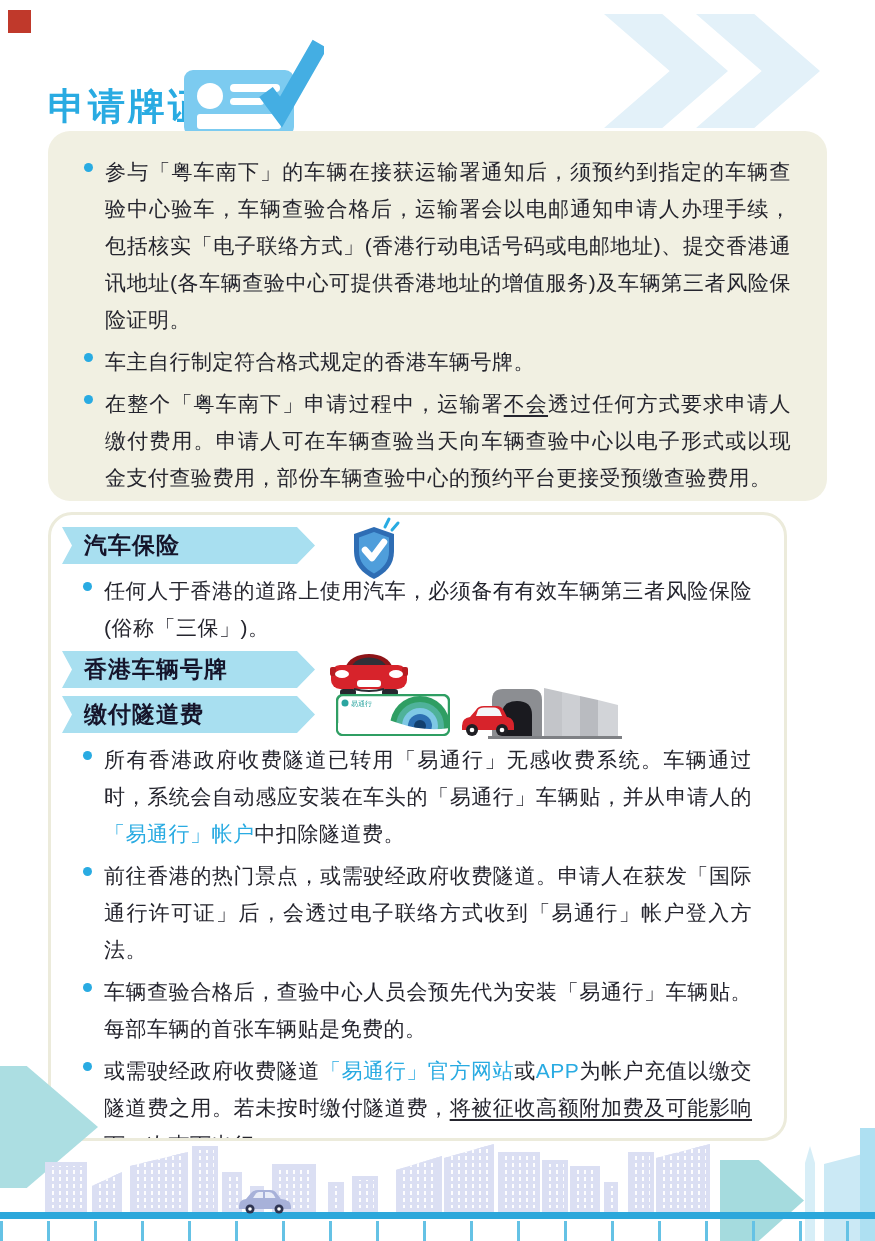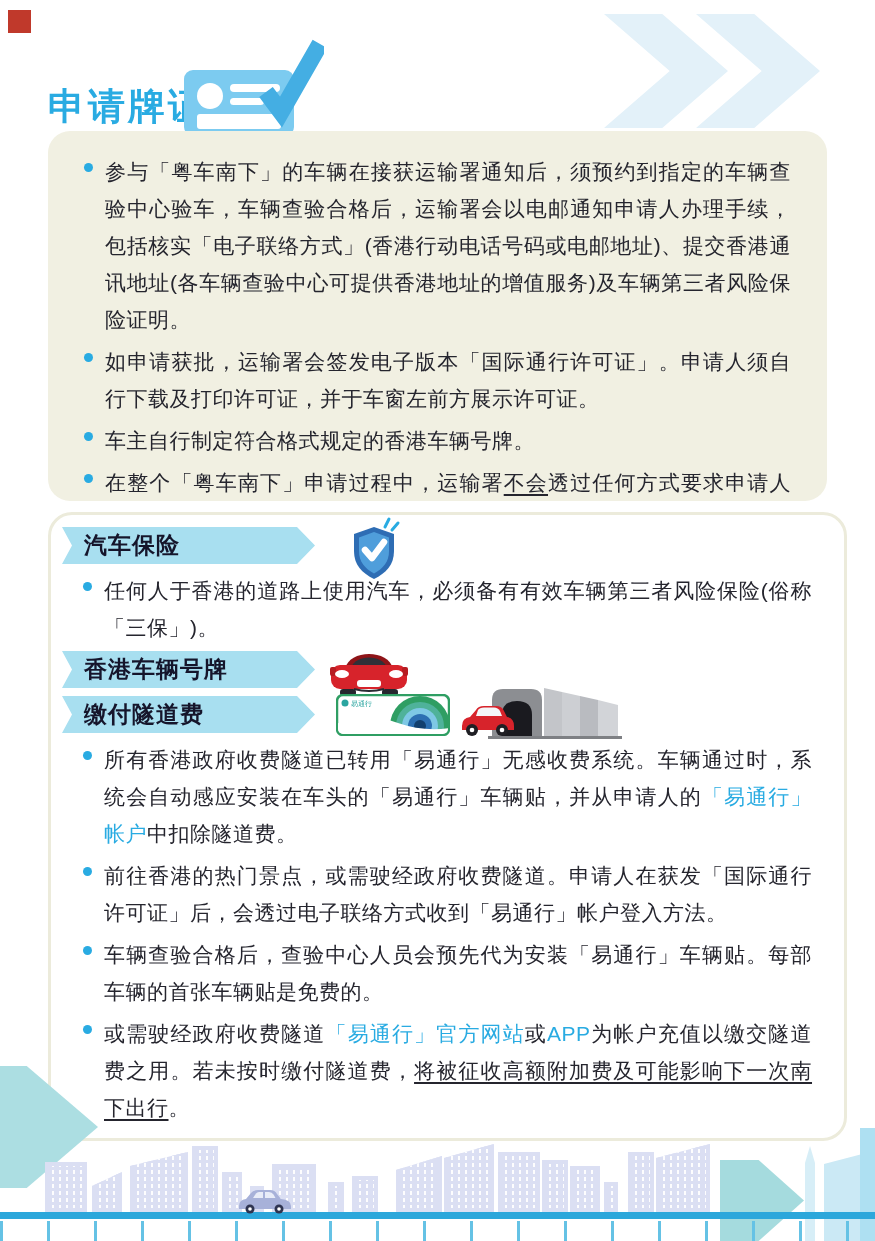--- a/index.html
+++ b/index.html
@@ -13,21 +13,21 @@
   .chev.c1{left:604px;} .chev.c2{left:696px;}
 
   
   .page-title{position:absolute;left:48px;top:82px;font-size:37px;font-weight:900;
       color:#29ABE2;letter-spacing:3px;}
   .card-icon{position:absolute;left:182px;top:34px;}
 
   
   .intro-box{position:absolute;left:48px;top:131px;width:779px;height:370px;background:#F1F0E2;
       border-radius:22px;box-sizing:border-box;padding:22px 36px 0 36px;overflow:hidden;}
-  .info-box{position:absolute;left:48px;top:512px;width:799px;height:629px;background:#fff;
+  .info-box{position:absolute;left:48px;top:512px;width:739px;height:629px;background:#fff;
       border:3px solid #ECEBDB;border-radius:24px;box-sizing:border-box;padding:10px 32px 0 32px;overflow:hidden;}
 
   
   .bullet{display:flex;margin:0 0 5px 0;}
   .bullet .dot{flex:none;width:9px;height:9px;border-radius:50%;background:#29ABE2;margin:10px 12px 0 0;}
   .bullet p{margin:0;flex:1;font-size:21px;line-height:37px;color:#25252E;text-align:justify;letter-spacing:.5px;}
   .lk{color:#29ABE2;}
   .ul{text-decoration:underline;text-underline-offset:4px;text-decoration-thickness:2px;}
 
   
@@ -84,24 +84,20 @@
       <rect x="15" y="80" width="84" height="15" rx="3" fill="#fff"></rect>
       <path d="M84 58 L99 78 L138 10" stroke="#44AEE3" stroke-width="17" fill="none"></path>
     </svg>
   </div>
 
   <div class="intro-box">
     <div>
         <div class="bullet">
           <span class="dot"></span>
           <p><span>参与「粤车南下」的车辆在接获运输署通知后，须预约到指定的车辆查验中心验车，车辆查验合格后，运输署会以电邮通知申请人办理手续，包括核实「电子联络方式」(香港行动电话号码或电邮地址)、提交香港通讯地址(各车辆查验中心可提供香港地址的增值服务)及车辆第三者风险保险证明。</span></p>
-        </div>
-        <div class="bullet">
-          <span class="dot"></span>
-          <p><span>如申请获批，运输署会签发电子版本「国际通行许可证」。申请人须自行下载及打印许可证，并于车窗左前方展示许可证。</span></p>
         </div>
         <div class="bullet">
           <span class="dot"></span>
           <p><span>车主自行制定符合格式规定的香港车辆号牌。</span></p>
         </div>
         <div class="bullet">
           <span class="dot"></span>
           <p><span>在整个「粤车南下」申请过程中，运输署</span><span class="ul">不会</span><span>透过任何方式要求申请人缴付费用。申请人可在车辆查验当天向车辆查验中心以电子形式或以现金支付查验费用，部份车辆查验中心的预约平台更接受预缴查验费用。</span></p>
         </div>
       </div>

